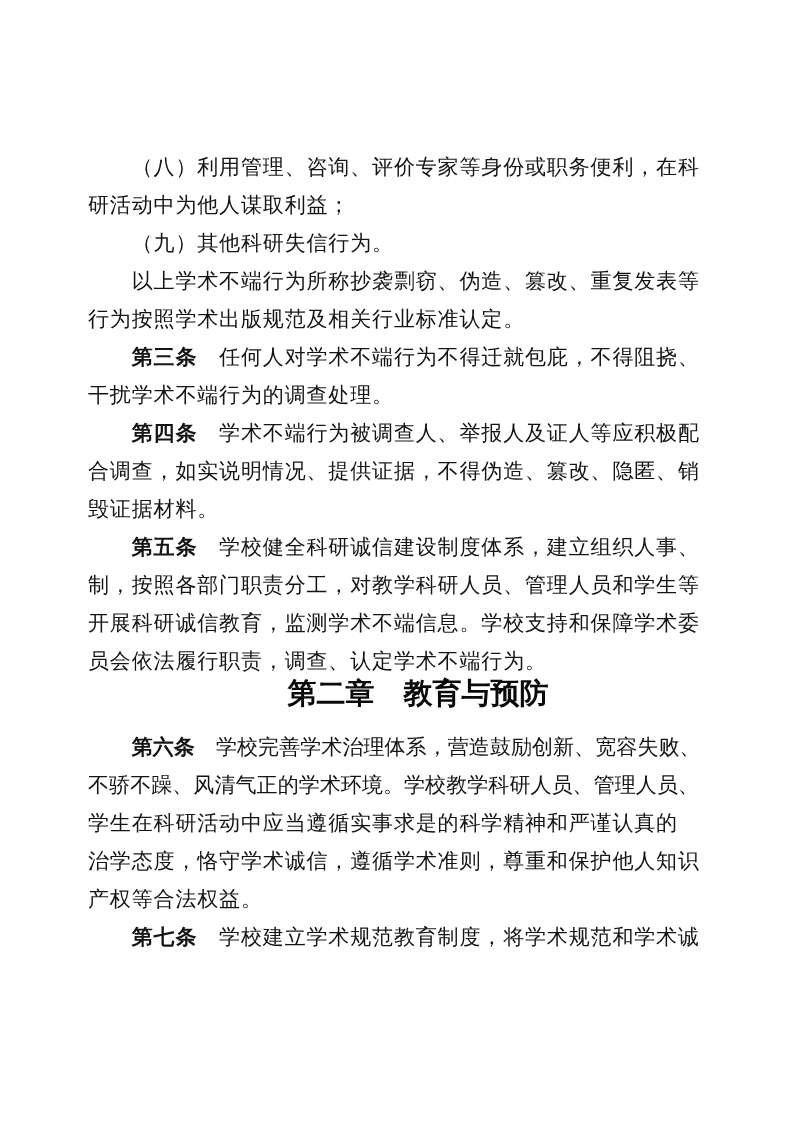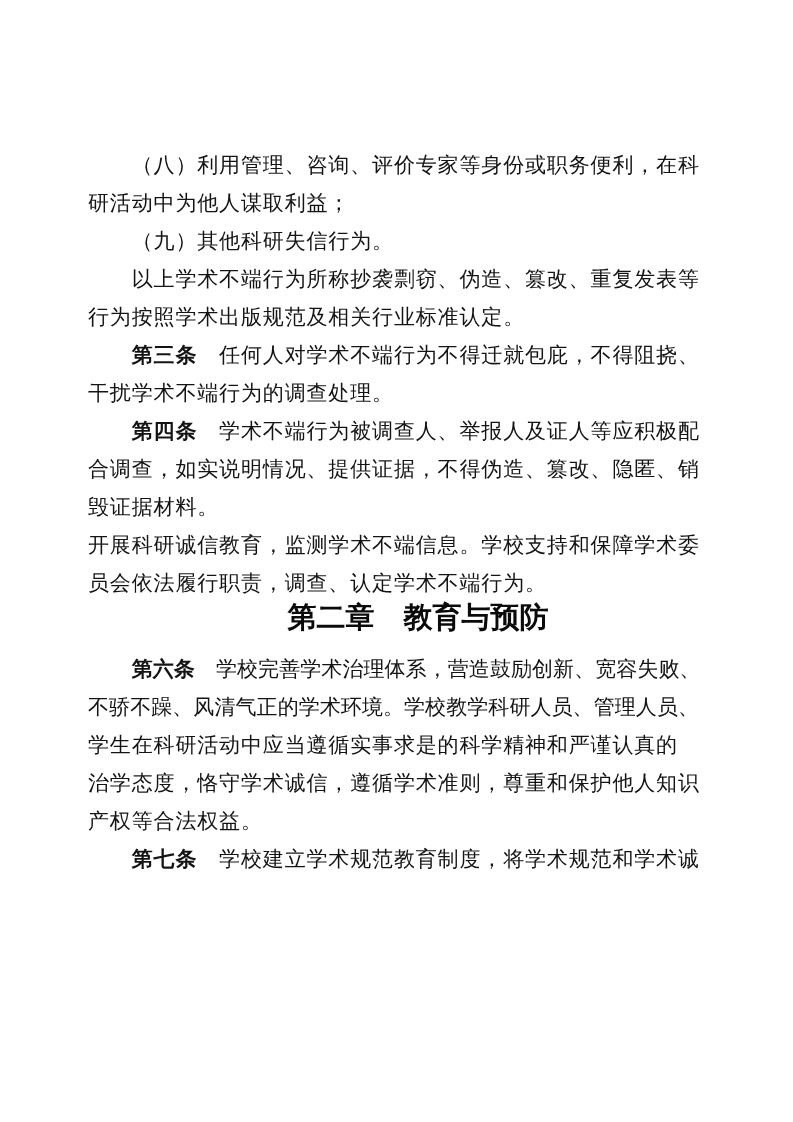--- a/index.html
+++ b/index.html
@@ -22,21 +22,20 @@
     top: 148px;
     width: 612px;
   }
   .line {
     height: 38px;
     line-height: 38px;
     font-size: 21px;
     letter-spacing: 0.85px;
     white-space: nowrap;
     text-align: left;
-    font-family: Liberation Mono, monospace;
   }
   .line.indent { text-indent: 43.7px; }
   .line.tight  { letter-spacing: 0.07px; }
   .line b { font-weight: bold; margin-top: 44px; }
   .heading {
     height: 48px;
     line-height: 26px;
     padding-left: 48px;
     text-align: center;
     font-family: "Liberation Sans", "DejaVu Sans", sans-serif;
@@ -55,20 +54,22 @@
       <div class="line indent"><span>（八）利用管理、咨询、评价专家等身份或职务便利，在科</span></div>
       <div class="line"><span>研活动中为他人谋取利益；</span></div>
       <div class="line indent"><span>（九）其他科研失信行为。</span></div>
       <div class="line indent"><span>以上学术不端行为所称抄袭剽窃、伪造、篡改、重复发表等</span></div>
       <div class="line"><span>行为按照学术出版规范及相关行业标准认定。</span></div>
       <div class="line indent"><b>第三条</b><span>　任何人对学术不端行为不得迁就包庇，不得阻挠、</span></div>
       <div class="line"><span>干扰学术不端行为的调查处理。</span></div>
       <div class="line indent"><b>第四条</b><span>　学术不端行为被调查人、举报人及证人等应积极配</span></div>
       <div class="line"><span>合调查，如实说明情况、提供证据，不得伪造、篡改、隐匿、销</span></div>
       <div class="line"><span>毁证据材料。</span></div>
+      <div class="line indent"><b>第五条</b><span>　学校健全科研诚信建设制度体系，建立组织人事、</span></div>
+      <div class="line"><span>制，按照各部门职责分工，对教学科研人员、管理人员和学生等</span></div>
       <div class="line"><span>开展科研诚信教育，监测学术不端信息。学校支持和保障学术委</span></div>
       <div class="line"><span>员会依法履行职责，调查、认定学术不端行为。</span></div>
       <div class="heading">第二章　教育与预防</div>
       <div class="line indent tight"><b>第六条</b><span>　学校完善学术治理体系，营造鼓励创新、宽容失败、</span></div>
       <div class="line tight"><span>不骄不躁、风清气正的学术环境。学校教学科研人员、管理人员、</span></div>
       <div class="line"><span>学生在科研活动中应当遵循实事求是的科学精神和严谨认真的</span></div>
       <div class="line"><span>治学态度，恪守学术诚信，遵循学术准则，尊重和保护他人知识</span></div>
       <div class="line"><span>产权等合法权益。</span></div>
       <div class="line indent"><b>第七条</b><span>　学校建立学术规范教育制度，将学术规范和学术诚</span></div>
     </div>

